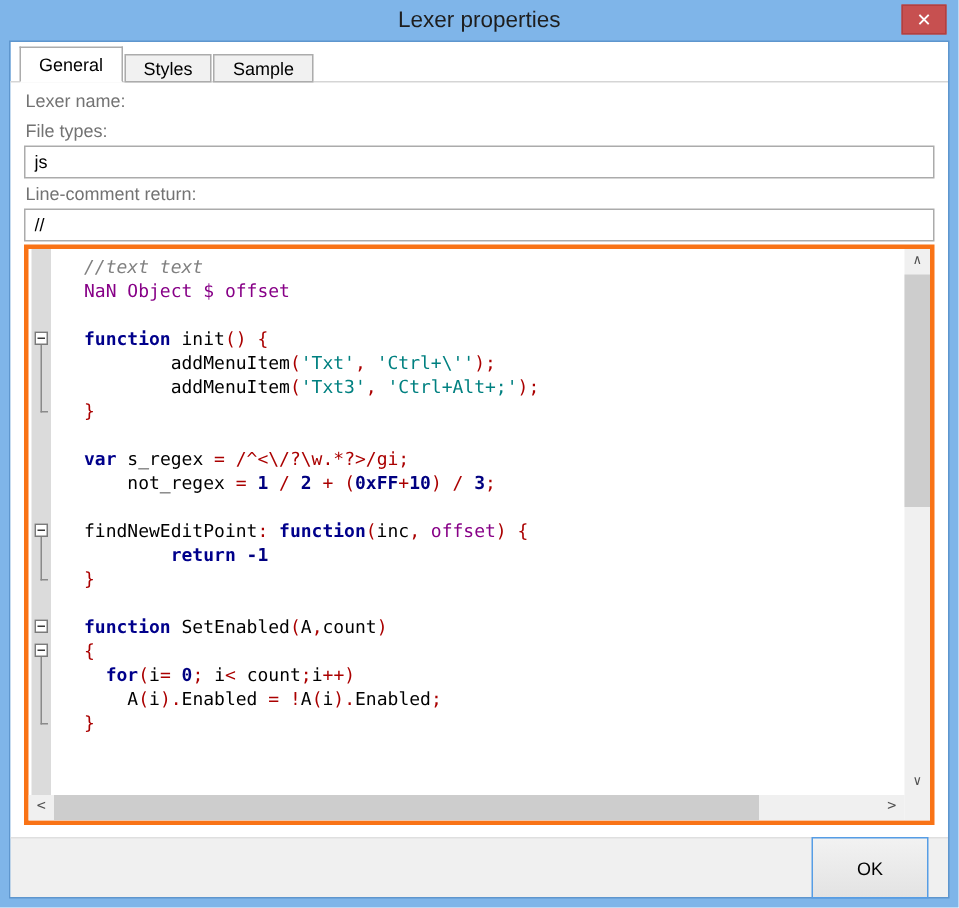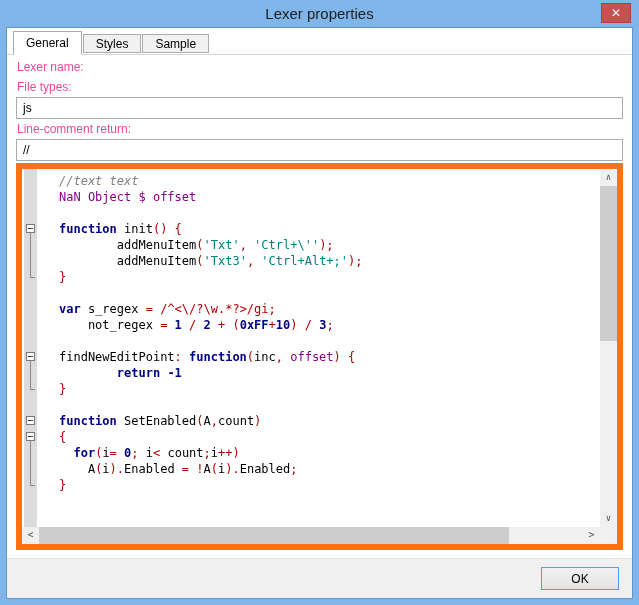--- a/index.html
+++ b/index.html
@@ -14,36 +14,36 @@
   .title{position:absolute;top:5px;left:0;right:0;text-align:center;
          font-size:15px;color:#1E1E1E;}
   .close-btn{position:absolute;top:3px;right:8px;width:30px;height:20px;
          background:#C75050;border:1px solid #B24040;box-sizing:border-box;
          color:#fff;font-size:12px;font-weight:bold;text-align:center;line-height:18px;
          cursor:default;}
   
   .client{position:absolute;left:7px;top:28px;right:7px;bottom:7px;background:#fff;
           outline:1px solid #5E96CE;}
   
-  .tabs{position:absolute;left:6px;top:3px;height:24px;display:flex;align-items:center;z-index:3;}
+  .tabs{position:absolute;left:6px;top:3px;height:24px;display:flex;align-items:flex-end;z-index:3;}
   .tab{box-sizing:border-box;border:1px solid #ACACAC;background:#F1F1F1;
        padding:0 12px;height:19px;line-height:19px;font-size:12px;color:#000;margin-right:1px;}
   .tab.active{height:24px;line-height:22px;background:#fff;border-bottom-color:#fff;z-index:4;}
   
   .page{position:absolute;left:0;right:0;top:26px;bottom:40px;background:#fff;
         border-top:1px solid #D5D5D5;box-sizing:border-box;
         display:flex;flex-direction:column;padding:4px 9px 8px 9px;}
-  .fld-label{font-size:12px;color:#ec4899;margin:3px 0 3px 1px;}
+  .fld-label{font-size:12px;color:#737373;margin:3px 0 3px 1px;}
   .fld-label.first{margin-top:1px;}
   .txt-input{box-sizing:border-box;width:100%;height:22px;border:1px solid #ABABAB;
         background:#fff;font-size:12px;padding:0 6px;color:#000;outline:none;
         font-family:"Liberation Sans",sans-serif;}
   .txt-input.focused{border-color:#569DE5;}
   
-  .editor{position:relative;flex:1;margin-top:2px;border:6px solid #f97316;background:#fff;
+  .editor{position:relative;flex:1;margin-top:2px;border:3px solid #f97316;background:#fff;
           font-family:"DejaVu Sans Mono","Liberation Mono",monospace;font-size:12px;overflow:hidden;}
   .fold-margin{position:absolute;left:2px;top:0;bottom:17px;width:13px;background:#DBDBDB;
           padding-top:4px;box-sizing:border-box;}
   .fold-cell{position:relative;height:16px;width:13px;}
   .fold-cell::before,.fold-cell::after{content:none;}
   .f-line::before{content:'';position:absolute;left:6px;top:0;bottom:0;width:1px;background:#8A8A8A;}
   .f-boxline::before{content:'';position:absolute;left:6px;top:12px;bottom:0;width:1px;background:#8A8A8A;}
   .f-end::before{content:'';position:absolute;left:6px;top:0;height:9px;width:1px;background:#8A8A8A;}
   .f-end::after{content:'';position:absolute;left:6px;top:8px;width:5px;height:1px;background:#8A8A8A;}
   .fbox{position:absolute;left:2px;top:3px;width:9px;height:9px;border:1px solid #7A7A7A;
@@ -61,21 +61,21 @@
   .hscroll{position:absolute;left:0;right:17px;bottom:0;height:17px;background:#F0F0F0;}
   .hs-btn{position:absolute;top:0;width:17px;height:17px;color:#505050;font-size:10px;
           text-align:center;line-height:15px;}
   .hs-left{left:0;}.hs-right{right:0;}
   .hs-thumb{position:absolute;top:0;bottom:0;left:17px;width:470px;background:#CDCDCD;}
   .sb-corner{position:absolute;right:0;bottom:0;width:17px;height:17px;background:#F0F0F0;}
   
   .footer{position:absolute;left:0;right:0;bottom:0;height:40px;background:#F0F0F0;
           border-top:1px solid #DFDFDF;box-sizing:border-box;
           display:flex;justify-content:flex-end;align-items:center;gap:10px;padding-right:13px;}
-  .btn{box-sizing:border-box;width:78px;height:23px;font-size:12px;color:#000;
+  .btn{box-sizing:border-box;width:78px;height:41px;font-size:12px;color:#000;
        background:linear-gradient(#F2F2F2,#E3E3E3);border:1px solid #ADADAD;
        font-family:"Liberation Sans",sans-serif;}
   .btn.default{border-color:#569DE5;}
 </style>
 </head>
 <body>
 
 <div class="titlebar">
   <div class="title">Lexer properties</div>
   <div class="close-btn">

